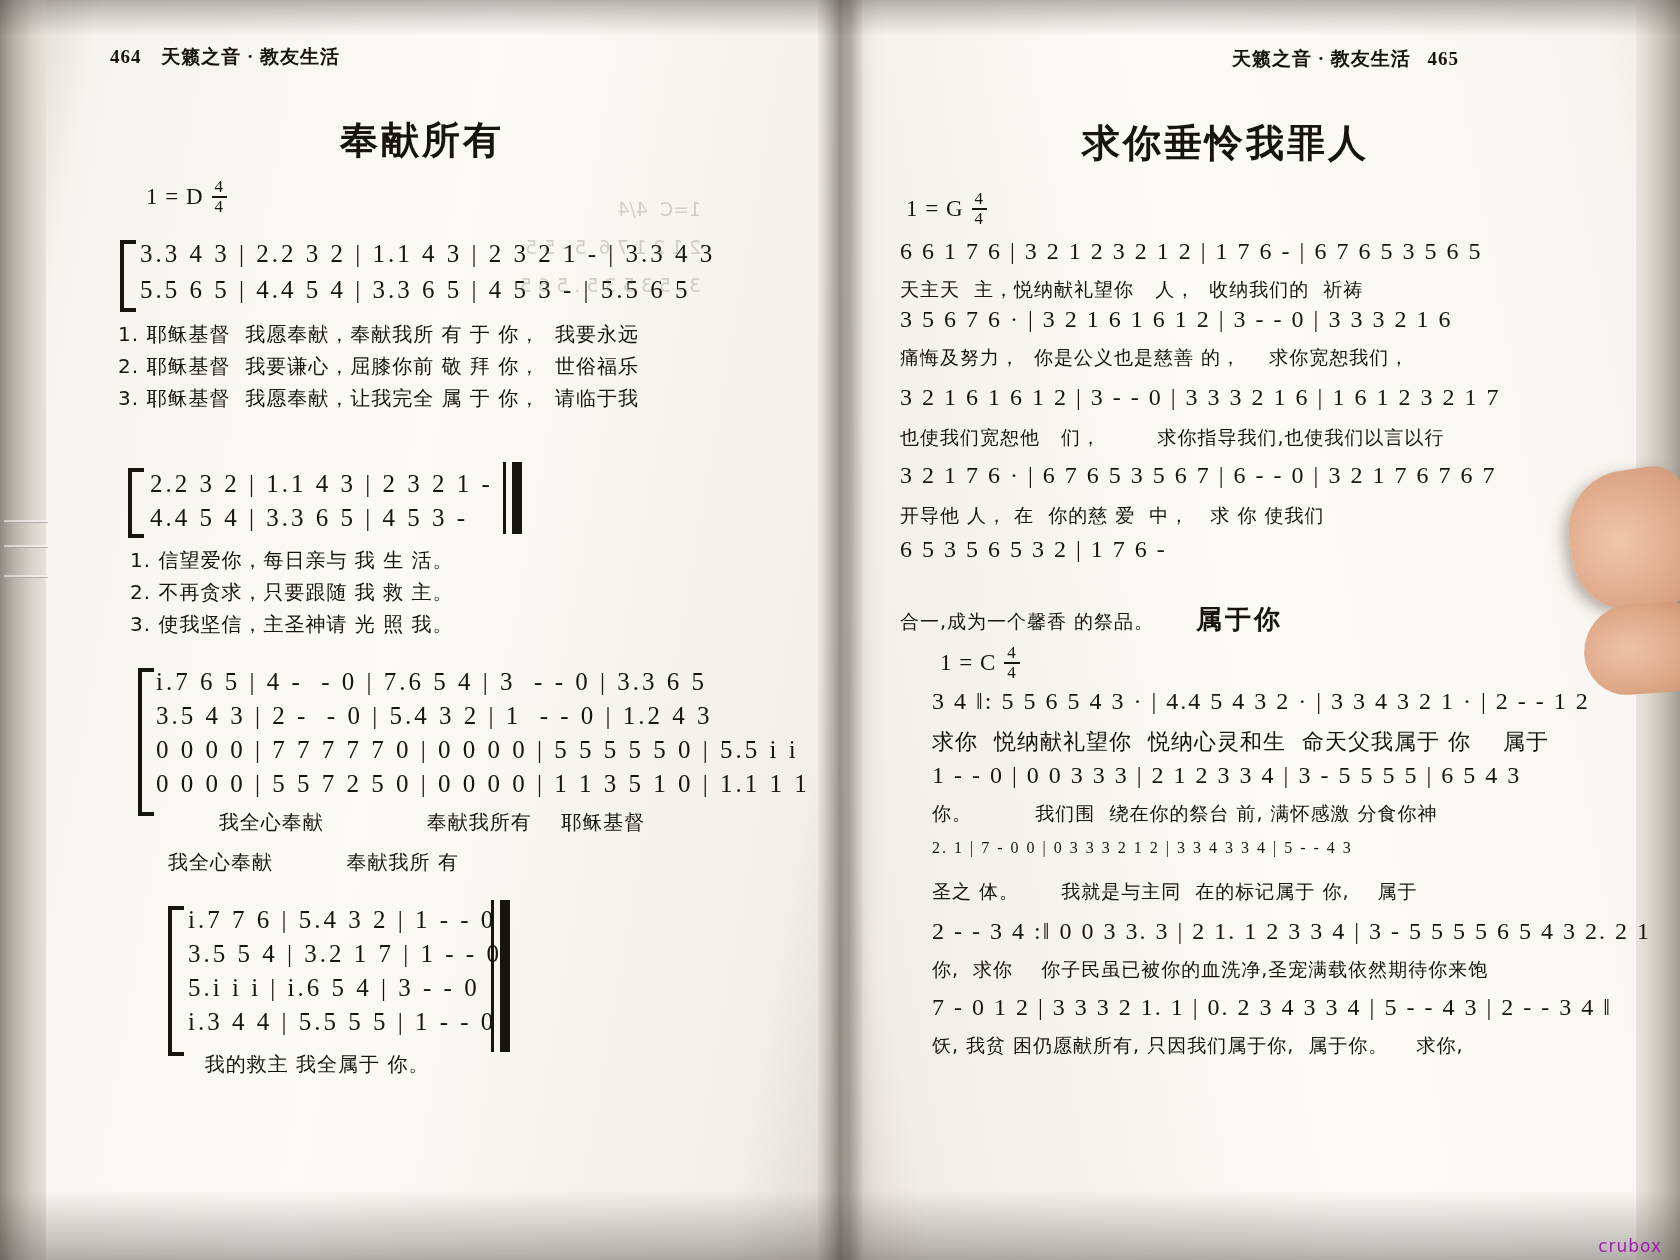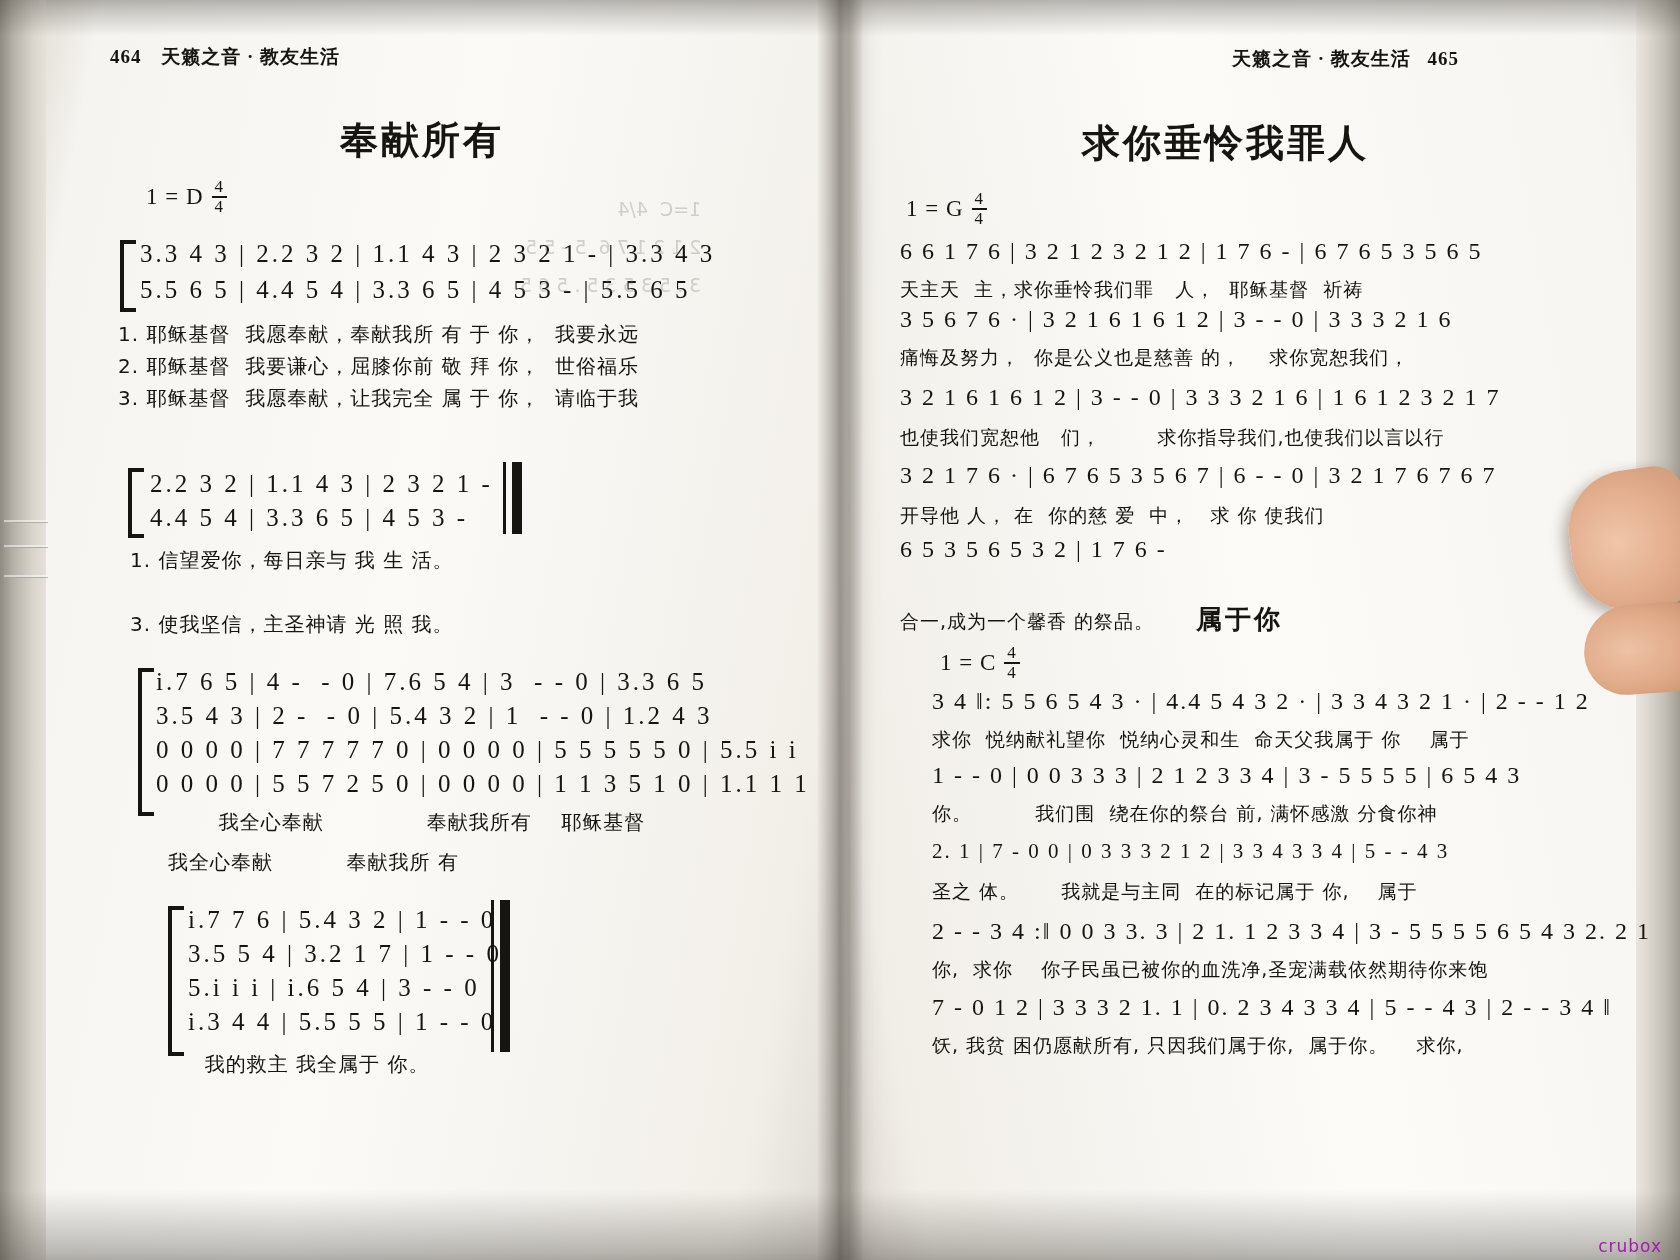--- a/index.html
+++ b/index.html
@@ -208,20 +208,21 @@
   <div class="pg staff" style="left:140px; top:274px;">5.5 6 5 | 4.4 5 4 | 3.3 6 5 | 4 5 3 - | 5.5 6 5</div>
   <div class="pg lyr" style="left:118px; top:320px;">1. 耶稣基督  我愿奉献，奉献我所 有 于 你，  我要永远</div>
   <div class="pg lyr" style="left:118px; top:352px;">2. 耶稣基督  我要谦心，屈膝你前 敬 拜 你，  世俗福乐</div>
   <div class="pg lyr" style="left:118px; top:384px;">3. 耶稣基督  我愿奉献，让我完全 属 于 你，  请临于我</div>
 
   <div class="bracket" style="left:128px; top:468px; height:62px;"></div>
   <div class="endbar" style="left:512px; top:462px; height:72px;"></div>
   <div class="pg staff" style="left:150px; top:468px;">2.2 3 2 | 1.1 4 3 | 2 3 2 1 -</div>
   <div class="pg staff" style="left:150px; top:502px;">4.4 5 4 | 3.3 6 5 | 4 5 3 -</div>
   <div class="pg lyr" style="left:130px; top:546px;">1. 信望爱你，每日亲与 我 生 活。</div>
+  <div class="pg lyr" style="left:130px; top:578px;">2. 不再贪求，只要跟随 我 救 主。</div>
   <div class="pg lyr" style="left:130px; top:610px;">3. 使我坚信，主圣神请 光 照 我。</div>
 
   <div class="bracket" style="left:138px; top:668px; height:140px;"></div>
   <div class="pg staff" style="left:156px; top:666px;">i.7 6 5 | 4 -  - 0 | 7.6 5 4 | 3  - - 0 | 3.3 6 5</div>
   <div class="pg staff" style="left:156px; top:700px;">3.5 4 3 | 2 -  - 0 | 5.4 3 2 | 1  - - 0 | 1.2 4 3</div>
   <div class="pg staff" style="left:156px; top:734px;">0 0 0 0 | 7 7 7 7 7 0 | 0 0 0 0 | 5 5 5 5 5 0 | 5.5 i i</div>
   <div class="pg staff" style="left:156px; top:768px;">0 0 0 0 | 5 5 7 2 5 0 | 0 0 0 0 | 1 1 3 5 1 0 | 1.1 1 1</div>
   <div class="pg lyr" style="left:160px; top:808px;">        我全心奉献              奉献我所有    耶稣基督</div>
   <div class="pg lyr" style="left:168px; top:848px;">我全心奉献          奉献我所 有</div>
 
@@ -242,47 +243,47 @@
     <span class="num" style="margin-left:11px">465</span>
   </div>
 
   <div class="pg song-title" style="left:1082px; top:118px;">求你垂怜我罪人</div>
 
   <div class="pg keysig" style="left:906px; top:192px;">
     <span>1 = G</span><span class="frac"><span class="num">4</span><span class="den">4</span></span>
   </div>
 
   <div class="pg staff" style="left:900px; top:236px; font-size:24px; letter-spacing:2px;">6 6 1 7 6 | 3 2 1 2 3 2 1 2 | 1 7 6 - | 6 7 6 5 3 5 6 5</div>
-  <div class="pg lyr" style="left:900px; top:276px; font-size:19px;">天主天  主，求你垂怜我们罪   人，  耶稣基督  祈祷</div>
+  <div class="pg lyr" style="left:900px; top:276px; font-size:19px;">天主天  主，悦纳献礼望你   人，  收纳我们的  祈祷</div>
 
   <div class="pg staff" style="left:900px; top:304px; font-size:24px; letter-spacing:2px;">3 5 6 7 6 · | 3 2 1 6 1 6 1 2 | 3 - - 0 | 3 3 3 2 1 6</div>
   <div class="pg lyr" style="left:900px; top:344px; font-size:19px;">痛悔及努力，  你是公义也是慈善 的，    求你宽恕我们，</div>
 
   <div class="pg staff" style="left:900px; top:382px; font-size:24px; letter-spacing:2px;">3 2 1 6 1 6 1 2 | 3 - - 0 | 3 3 3 2 1 6 | 1 6 1 2 3 2 1 7</div>
   <div class="pg lyr" style="left:900px; top:424px; font-size:19px;">也使我们宽恕他   们，        求你指导我们,也使我们以言以行</div>
 
   <div class="pg staff" style="left:900px; top:460px; font-size:24px; letter-spacing:2px;">3 2 1 7 6 · | 6 7 6 5 3 5 6 7 | 6 - - 0 | 3 2 1 7 6 7 6 7</div>
   <div class="pg lyr" style="left:900px; top:502px; font-size:19px;">开导他 人， 在  你的慈 爱  中，   求 你 使我们</div>
 
   <div class="pg staff" style="left:900px; top:534px; font-size:24px; letter-spacing:2px;">6 5 3 5 6 5 3 2 | 1 7 6 -</div>
   <div class="pg lyr" style="left:900px; top:572px; font-size:19px;margin-top:36px;">合一,成为一个馨香 的祭品。</div>
 
   <div class="pg song-title" style="left:1196px; top:602px; font-size:26px;">属于你</div>
 
   <div class="pg keysig" style="left:940px; top:646px;">
     <span>1 = C</span><span class="frac"><span class="num">4</span><span class="den">4</span></span>
   </div>
 
   <div class="pg staff" style="left:932px; top:686px; font-size:24px; letter-spacing:2px;">3 4 ‖: 5 5 6 5 4 3 · | 4.4 5 4 3 2 · | 3 3 4 3 2 1 · | 2 - - 1 2</div>
-  <div class="pg lyr" style="left:932px; top:726px; font-size:19px;">求你  悦纳献礼望你  悦纳心灵和生  命天父我属于 你    属于</div>
+  <div class="pg lyr" style="left:932px; top:726px; font-size:22px;">求你  悦纳献礼望你  悦纳心灵和生  命天父我属于 你    属于</div>
 
   <div class="pg staff" style="left:932px; top:760px; font-size:24px; letter-spacing:2px;">1 - - 0 | 0 0 3 3 3 | 2 1 2 3 3 4 | 3 - 5 5 5 5 | 6 5 4 3</div>
   <div class="pg lyr" style="left:932px; top:800px; font-size:19px;">你。         我们围  绕在你的祭台 前, 满怀感激 分食你神</div>
 
-  <div class="pg staff" style="left:932px; top:838px; font-size:21px; letter-spacing:2px;">2. 1 | 7 - 0 0 | 0 3 3 3 2 1 2 | 3 3 4 3 3 4 | 5 - - 4 3</div>
+  <div class="pg staff" style="left:932px; top:838px; font-size:16px; letter-spacing:2px;">2. 1 | 7 - 0 0 | 0 3 3 3 2 1 2 | 3 3 4 3 3 4 | 5 - - 4 3</div>
   <div class="pg lyr" style="left:932px; top:878px; font-size:19px;">圣之 体。      我就是与主同  在的标记属于 你,    属于</div>
 
   <div class="pg staff" style="left:932px; top:916px; font-size:24px; letter-spacing:2px;">2 - - 3 4 :‖ 0 0 3 3. 3 | 2 1. 1 2 3 3 4 | 3 - 5 5 5 5 6 5 4 3 2. 2 1</div>
   <div class="pg lyr" style="left:932px; top:956px; font-size:19px;">你,  求你    你子民虽已被你的血洗净,圣宠满载依然期待你来饱</div>
 
   <div class="pg staff" style="left:932px; top:992px; font-size:24px; letter-spacing:2px;">7 - 0 1 2 | 3 3 3 2 1. 1 | 0. 2 3 4 3 3 4 | 5 - - 4 3 | 2 - - 3 4 ‖</div>
   <div class="pg lyr" style="left:932px; top:1032px; font-size:19px;">饫, 我贫 困仍愿献所有, 只因我们属于你,  属于你。    求你,</div>
 
   <div class="shadow-top"></div>
   <div class="shadow-bottom"></div>

